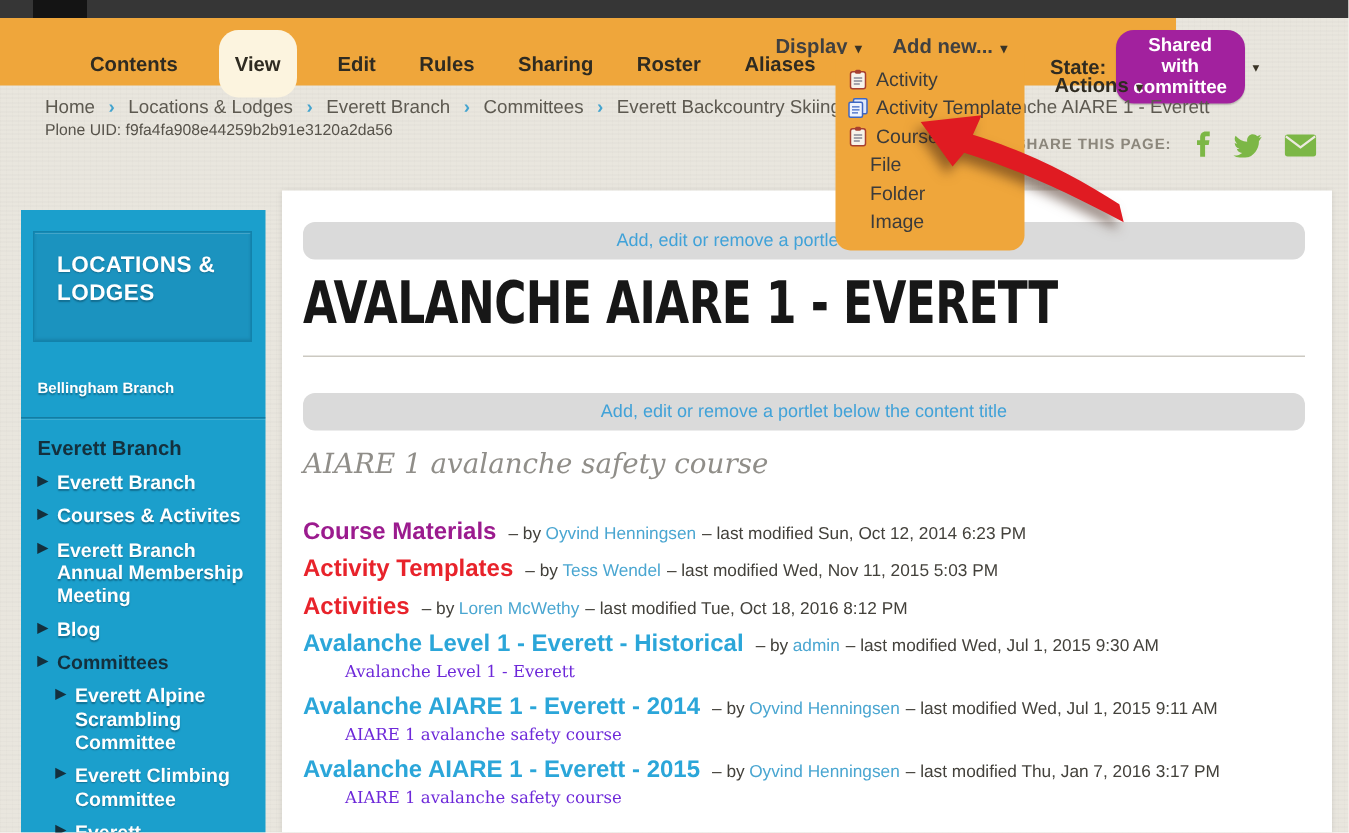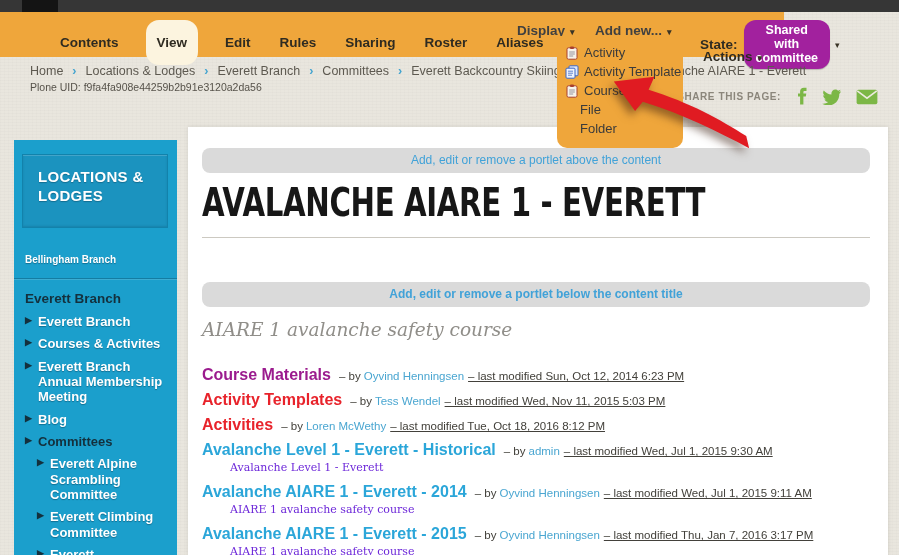--- a/index.html
+++ b/index.html
@@ -67,34 +67,34 @@
   .side-nav li.sub .marker{left:23px;}
   
   .content{position:absolute;left:188px;top:127px;width:700px;height:428px;background:#ffffff;
     box-shadow:0 0 4px rgba(0,0,0,.10);z-index:0;}
   .portlet-bar{margin:21px 18px 0 14px;height:25px;line-height:25px;background:#dadada;
     border-radius:8px;text-align:center;font-size:12px;color:#41a2d8;cursor:pointer;}
   .content h1{margin:8px 0 0 14px;height:44px;line-height:44px;white-space:nowrap;overflow:visible;}
   .content h1 span{display:inline-block;transform:scaleX(.75);transform-origin:0 50%;
     font-family:"DejaVu Sans",sans-serif;font-weight:800;font-size:39px;color:#171717;letter-spacing:-.5px;}
   .content hr{margin:12px 18px 0 14px;border:none;border-top:1px solid #ccc9c1;}
-  .portlet-bar.second{margin-top:44px;font-weight:bold;}
+  .portlet-bar.second{margin-top:24px;}
   .desc{margin:12px 0 0 14px;font-family:"DejaVu Serif",serif;font-style:italic;
     font-size:18.5px;color:#908e89;}
   .item-list{list-style:none;margin:26px 0 0 14px;padding:0;}
   .item-list li{margin-bottom:7px;}
   .item-list li.has-sub{margin-bottom:9px;}
   .item-title{font-size:16px;font-weight:700;cursor:pointer;margin-right:4px;}
   .item-title.purple{color:#9b1b8e;}
   .item-title.red{color:#e8232b;}
   .item-title.blue{color:#2ba6d9;}
   .item-meta{font-size:11.5px;color:#43413b;}
   .item-meta .by{margin:0 3px 0 4px;}
   .item-meta .author{color:#4aa6d1;cursor:pointer;}
-  .item-meta .mod{margin-left:4px;text-decoration:underline;}
+  .item-meta .mod{margin-left:4px;}
   .item-sub{margin:2px 0 0 28px;font-family:"DejaVu Serif",serif;font-size:11px;color:#6d28d9;}
   
   .red-arrow{position:absolute;left:608px;top:74px;width:145px;height:76px;z-index:10;
     filter:drop-shadow(-4px 5px 4px rgba(55,25,12,.5));pointer-events:none;}
 </style>
 </head>
 <body>
 
 <div class="stage">
 
@@ -151,20 +151,23 @@
           <rect x="4" y="0.5" width="4" height="2.6" rx="1" fill="#a8402f"></rect>
           <path d="M3.2,6h5.6 M3.2,8h5.6 M3.2,10h4" stroke="#8a8a96" stroke-width="0.9"></path>
         </svg>
         <span>Course</span>
       </div>
       <div class="dd-item noicon">
         <span>File</span>
       </div>
       <div class="dd-item noicon">
         <span>Folder</span>
+      </div>
+      <div class="dd-item noicon">
+        <span>Image</span>
       </div>
     </div>
 
   <div class="breadcrumb" id="breadcrumb">
       <span class="crumb">Home</span>
       <span class="crumb-sep">›</span>
       <span class="crumb">Locations &amp; Lodges</span>
       <span class="crumb-sep">›</span>
       <span class="crumb">Everett Branch</span>
       <span class="crumb-sep">›</span>

